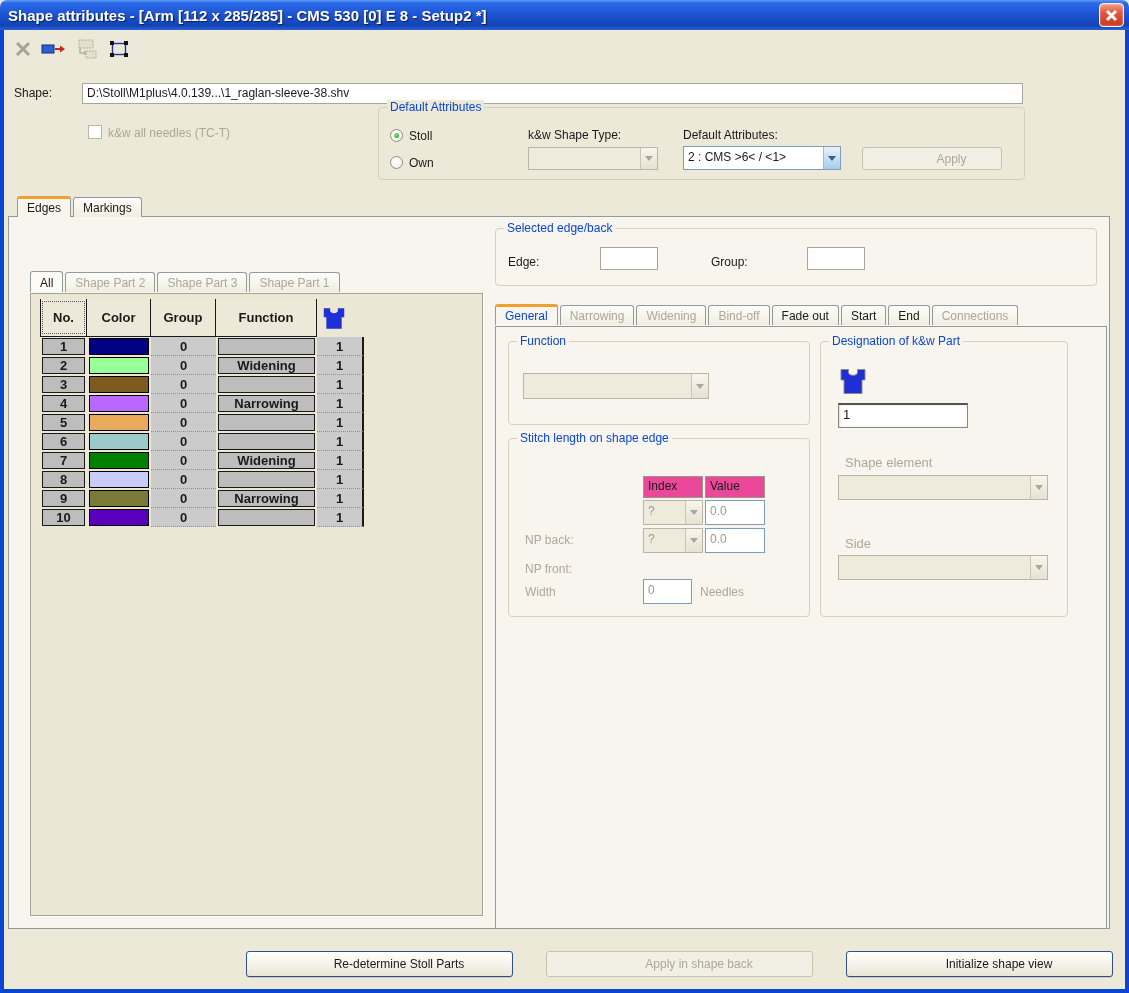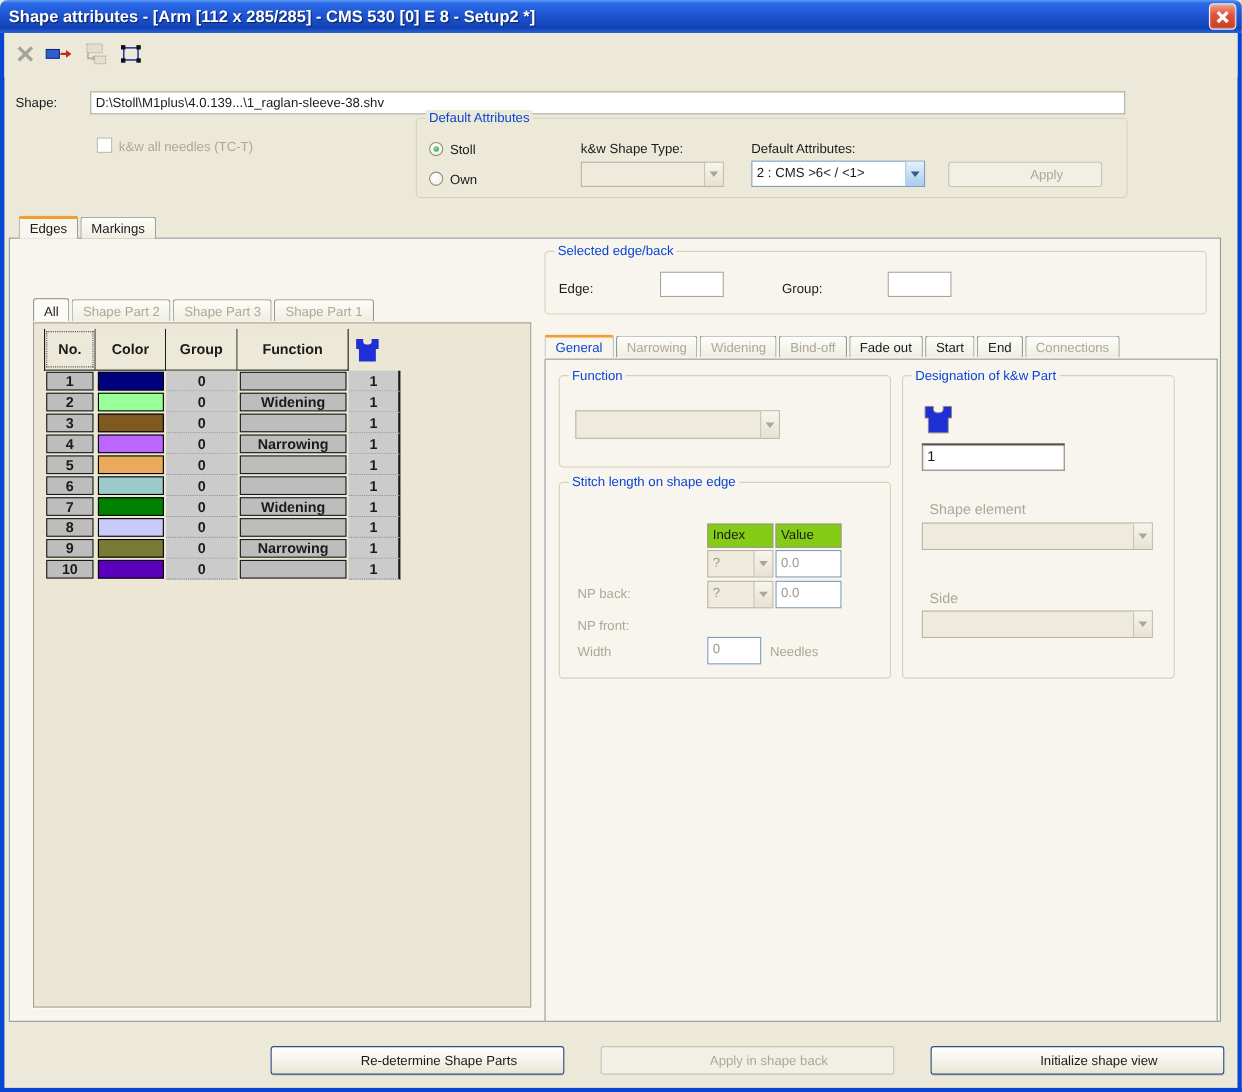--- a/index.html
+++ b/index.html
@@ -83,21 +83,21 @@
   .hcell.iconcol{background:transparent;border:none;justify-content:flex-start;padding-left:4px;}
   .trow{display:flex;height:19px;}
   .cell{height:19px;display:flex;align-items:center;justify-content:center;font-weight:bold;font-size:13px;}
   .chipcell{padding:1px 2px;}
   .chip{flex:1;align-self:stretch;background:#BDBDBD;border:1px solid #1a1a1a;
     display:flex;align-items:center;justify-content:center;font-weight:bold;font-size:13px;}
   .swatch{flex:1;align-self:stretch;margin:1px 2px;border:1px solid #000;}
   .plain{background:#CBCBCB;border-bottom:1px dotted #8F8F8F;}
   .plain.rt{border-right:2px solid #1a1a1a;}
   
-  .white-box{position:absolute;background:#84cc16;border:1px solid #9A988A;padding:2px 4px;font-size:12px;}
+  .white-box{position:absolute;background:#ec4899;border:1px solid #9A988A;padding:2px 4px;font-size:12px;}
   .np-val{position:absolute;background:#fff;border:1px solid #7F9DB9;padding:3px 4px;color:#9C9A8E;font-size:12px;}
   .sunken{position:absolute;background:#fff;border:1px solid #8A887C;border-top:2px solid #55554C;
     box-shadow:inset 1px 0 2px rgba(0,0,0,.15);padding:2px 4px;font-size:13px;}
   .footer-btn{height:26px;width:267px;top:951px;}
 </style>
 </head>
 <body>
 
 <div class="window">
 
@@ -416,18 +416,18 @@
 
   <span class="lbl gray" style="left:845px;top:536px;font-size:13px;">Side</span>
   <div class="combo disabled" style="left:838px;top:555px;width:210px;height:25px;">
     <span class="cmb-text"></span>
     <span class="cmb-btn">
         <span class="chev"></span>
       </span>
   </div>
 
   <div>
-      <div class="xp-btn footer-btn" style="left: 246px;">Re-determine Shape Parts</div>
+      <div class="xp-btn footer-btn" style="left: 246px;">Re-determine Stoll Parts</div>
       <div class="xp-btn footer-btn disabled" style="left: 546px;">Apply in shape back</div>
       <div class="xp-btn footer-btn" style="left: 846px;">Initialize shape view</div>
     </div>
 
 </div>
 
 </body></html>

